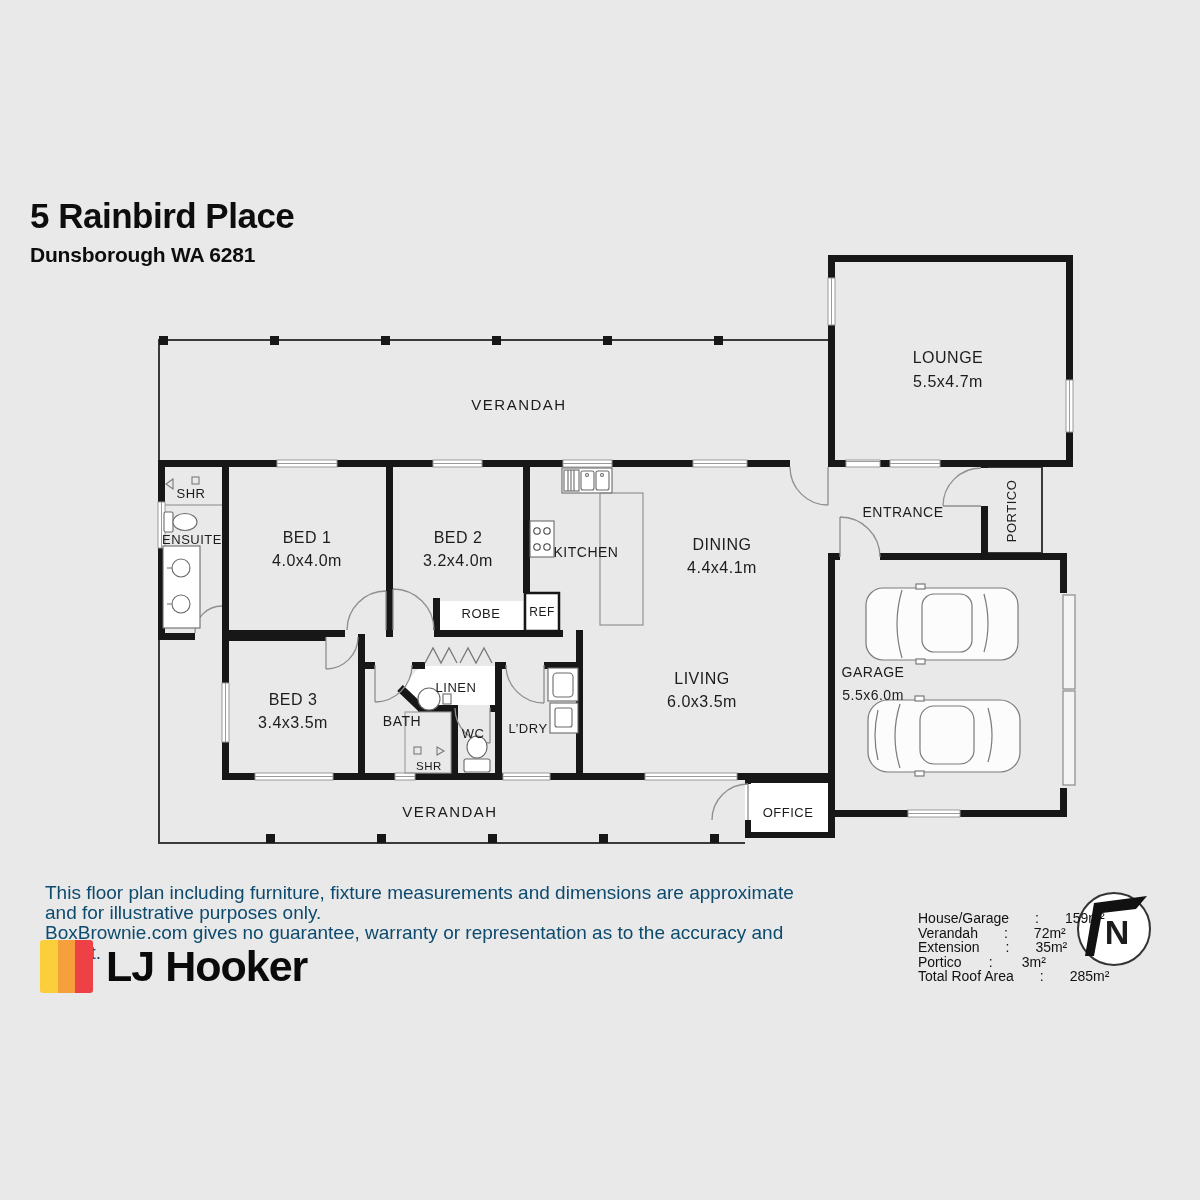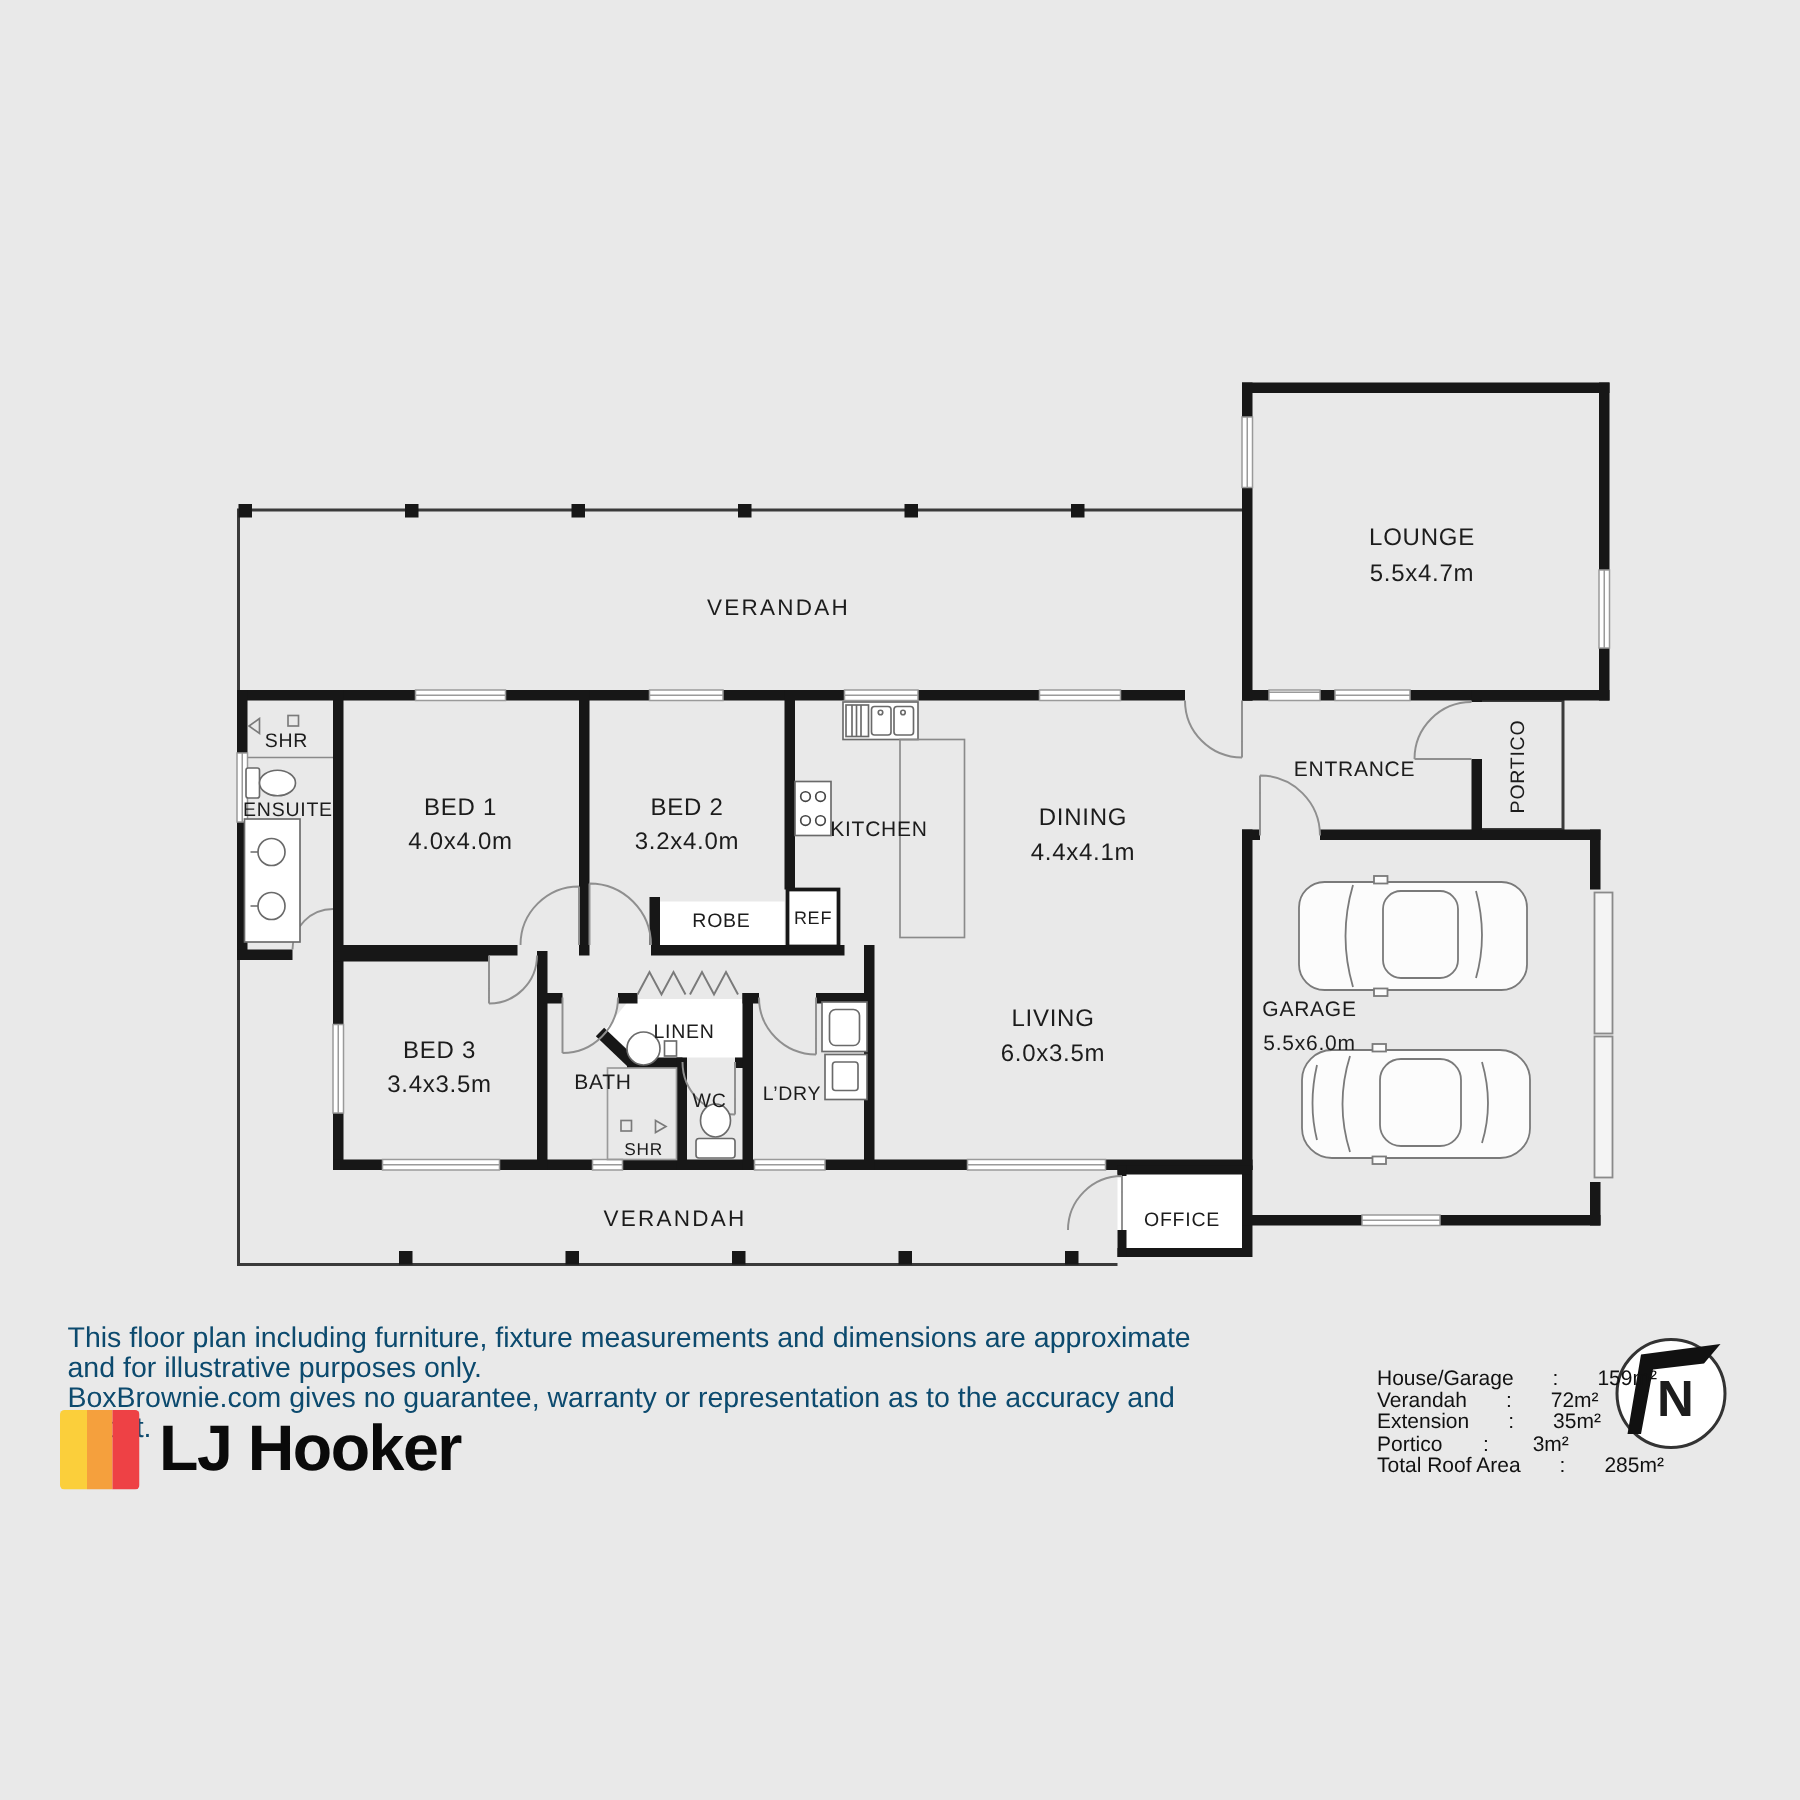--- a/index.html
+++ b/index.html
@@ -22,20 +22,22 @@
   text{font-family:"Liberation Sans",sans-serif;fill:#1c1c1c;letter-spacing:0.5px;}
   .rl{font-size:16px;} .rm{font-size:14px;} .rs{font-size:13px;} .rxs{font-size:11.5px;}
   .ver{font-size:15px;letter-spacing:1.5px;}
 </style>
 </head>
 <body>
 
 <div id="page">
 
   <div class="hdr">
+    <h1>5 Rainbird Place</h1>
+    <h2>Dunsborough WA 6281</h2>
   </div>
 
   <svg id="plan-svg" viewBox="0 0 1200 1200">
 
     <g fill="#ffffff">
       <rect x="745" y="777" width="90" height="61"></rect>
       <rect x="440" y="601" width="83" height="29"></rect>
       <path d="M420 666 H495 V705 H426 L403 687 Z"></path>
     </g>
 

